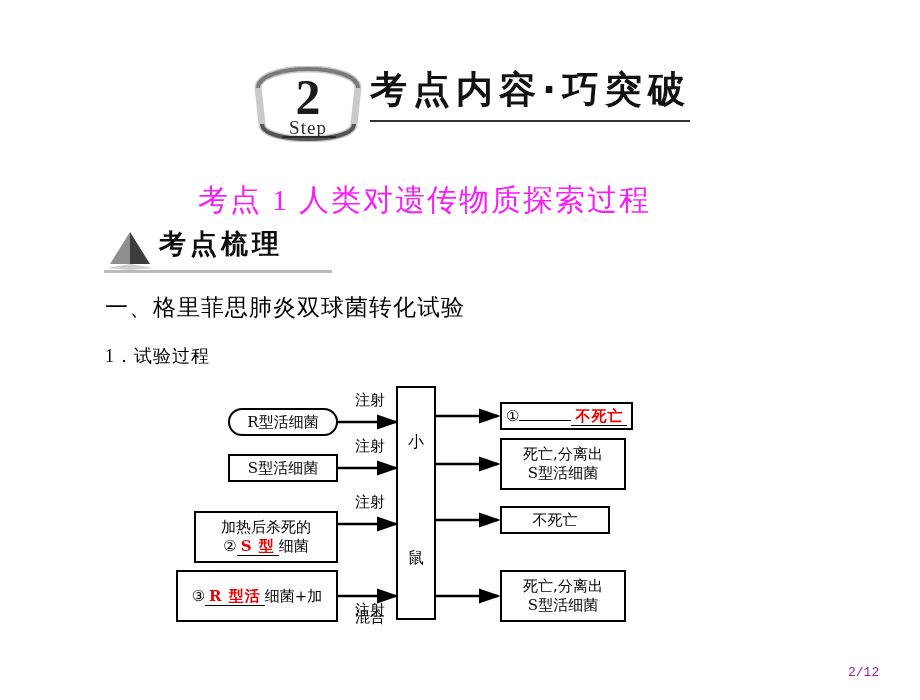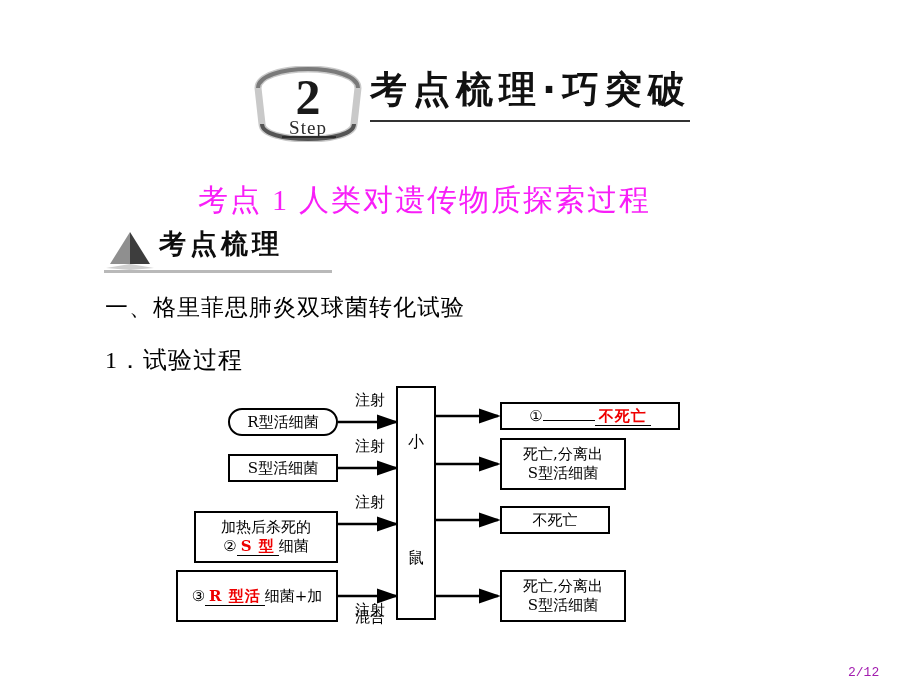--- a/index.html
+++ b/index.html
@@ -126,21 +126,21 @@
     font-size: 23px;
     letter-spacing: 1px;
     color: #000;
     white-space: nowrap;
   }
   #line-two {
     position: absolute;
     left: 105px;
     top: 344px;
     font-family: "Liberation Serif", "DejaVu Serif", serif;
-    font-size: 24px;
+    font-size: 18px;
     letter-spacing: 1px;
     color: #000;
     white-space: nowrap;
   }
   #line-two .idx { font-family: "Liberation Serif", serif; }
 
   
   #flow-diagram {
     position: absolute;
     left: 200px;
@@ -227,21 +227,21 @@
       <path d="M6,22 C6,10 30,3 56,3 C82,3 106,10 106,22" fill="none" stroke="#7a7a7a" stroke-width="4"></path>
       <path d="M10,58 C10,68 32,73 56,73 C80,73 102,68 102,58" fill="none" stroke="#555555" stroke-width="4"></path>
 
       <ellipse cx="56" cy="34" rx="36" ry="26" fill="#ffffff"></ellipse>
       <text class="step-num" x="56" y="48" text-anchor="middle">2</text>
       <text class="step-word" x="56" y="68" text-anchor="middle">Step</text>
       <line x1="30" y1="71" x2="84" y2="71" stroke="#2b2b2b" stroke-width="2"></line>
     </svg>
   </div>
 
-  <div id="banner-title">考点梳理·巧突破</div>
+  <div id="banner-title">考点内容·巧突破</div>
   <div id="banner-underline"></div>
 </div>
 
 <div id="kaodian-heading">
   <span>考点</span><span class="num">1</span><span>人类对遗传物质探索过程</span>
 </div>
 
 <div id="section-badge">
   <div id="badge-triangle">
     <svg width="56" height="40" viewBox="0 0 56 40" xmlns="http://www.w3.org/2000/svg">
@@ -305,21 +305,21 @@
   <div class="arrow-label" style="left:148px; top:66px; width:44px;">注射</div>
   <div class="arrow-label" style="left:148px; top:122px; width:44px;">注射</div>
   <div class="arrow-label" style="left:148px; top:200px; width:44px;margin-top:37px;">混合</div>
   <div class="arrow-label" style="left:148px; top:230px; width:44px;">注射</div>
 
   <div id="mouse-box" style="left:196px; top:14px; width:40px; height:234px;">
     <span id="mouse-char-1">小</span>
     <span id="mouse-char-2">鼠</span>
   </div>
 
-  <div class="dgbox" style="left:300px; top:30px; width:180px; height:28px;">
+  <div class="dgbox" style="left:300px; top:30px; width:133px; height:28px;">
     <span>
       <span>①</span><span class="blank"></span><span class="red">不死亡</span>
     </span>
   </div>
 
   <div class="dgbox" style="left:300px; top:66px; width:126px; height:52px;">
     <span>死亡,分离出</span>
     <span>S型活细菌</span>
   </div>
 

